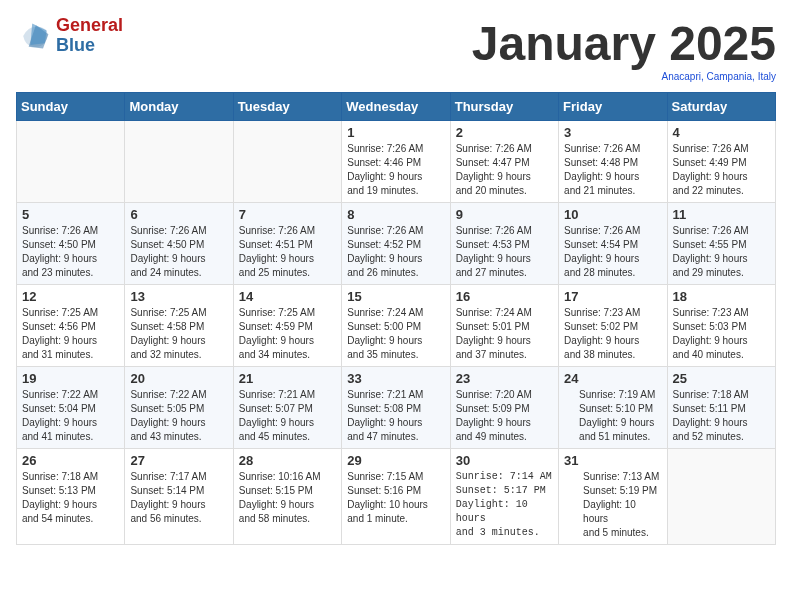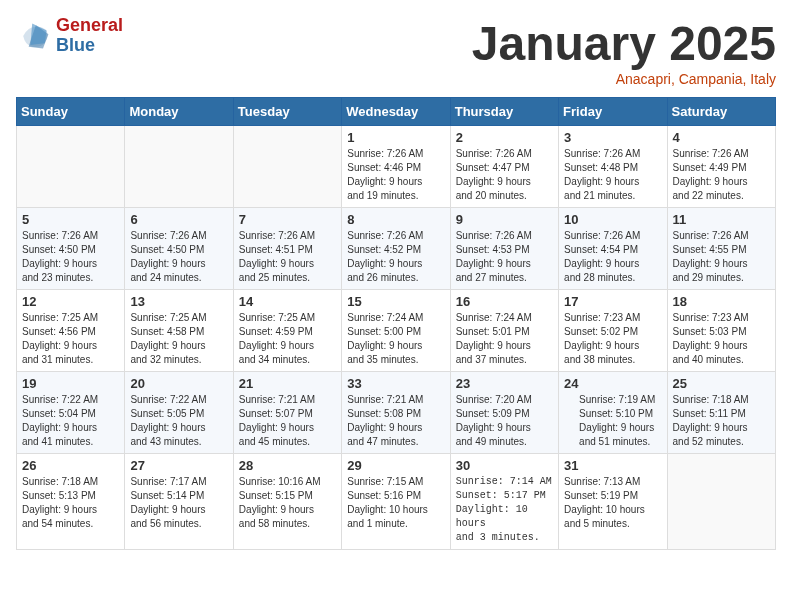--- a/index.html
+++ b/index.html
@@ -42,22 +42,22 @@
     }
     .title-block {
       text-align: right;
     }
     .month-title {
       font-size: 48px;
       font-weight: bold;
       color: #333;
     }
     .subtitle {
-      font-size: 14px;
-      color: #c2410c;
+      font-size: 10px;
+      color: #1d4ed8;
     }
     .calendar {
       width: 100%;
       border-collapse: collapse;
       border: 1px solid #ccc;
       padding-left: 19px;
     }
     .calendar th {
       background: #2e6da4;
       color: #fff;
@@ -349,21 +349,21 @@
         </td>
         <td>
           <span class="day-num">30</span>
           <div class="day-info" style="white-space: pre-line; font-family: Liberation Mono, monospace;">Sunrise: 7:14 AM
 Sunset: 5:17 PM
 Daylight: 10 hours
 and 3 minutes.</div>
         </td>
         <td>
           <span class="day-num">31</span>
-          <div class="day-info" style="white-space: pre-line;">Sunrise: 7:13 AM
+          <div class="day-info" style="white-space: pre-line; margin-left: 19px;">Sunrise: 7:13 AM
 Sunset: 5:19 PM
 Daylight: 10 hours
 and 5 minutes.</div>
         </td>
         <td class="empty-cell"></td>
       </tr>
     </tbody>
 </table>
 
 </body></html>

